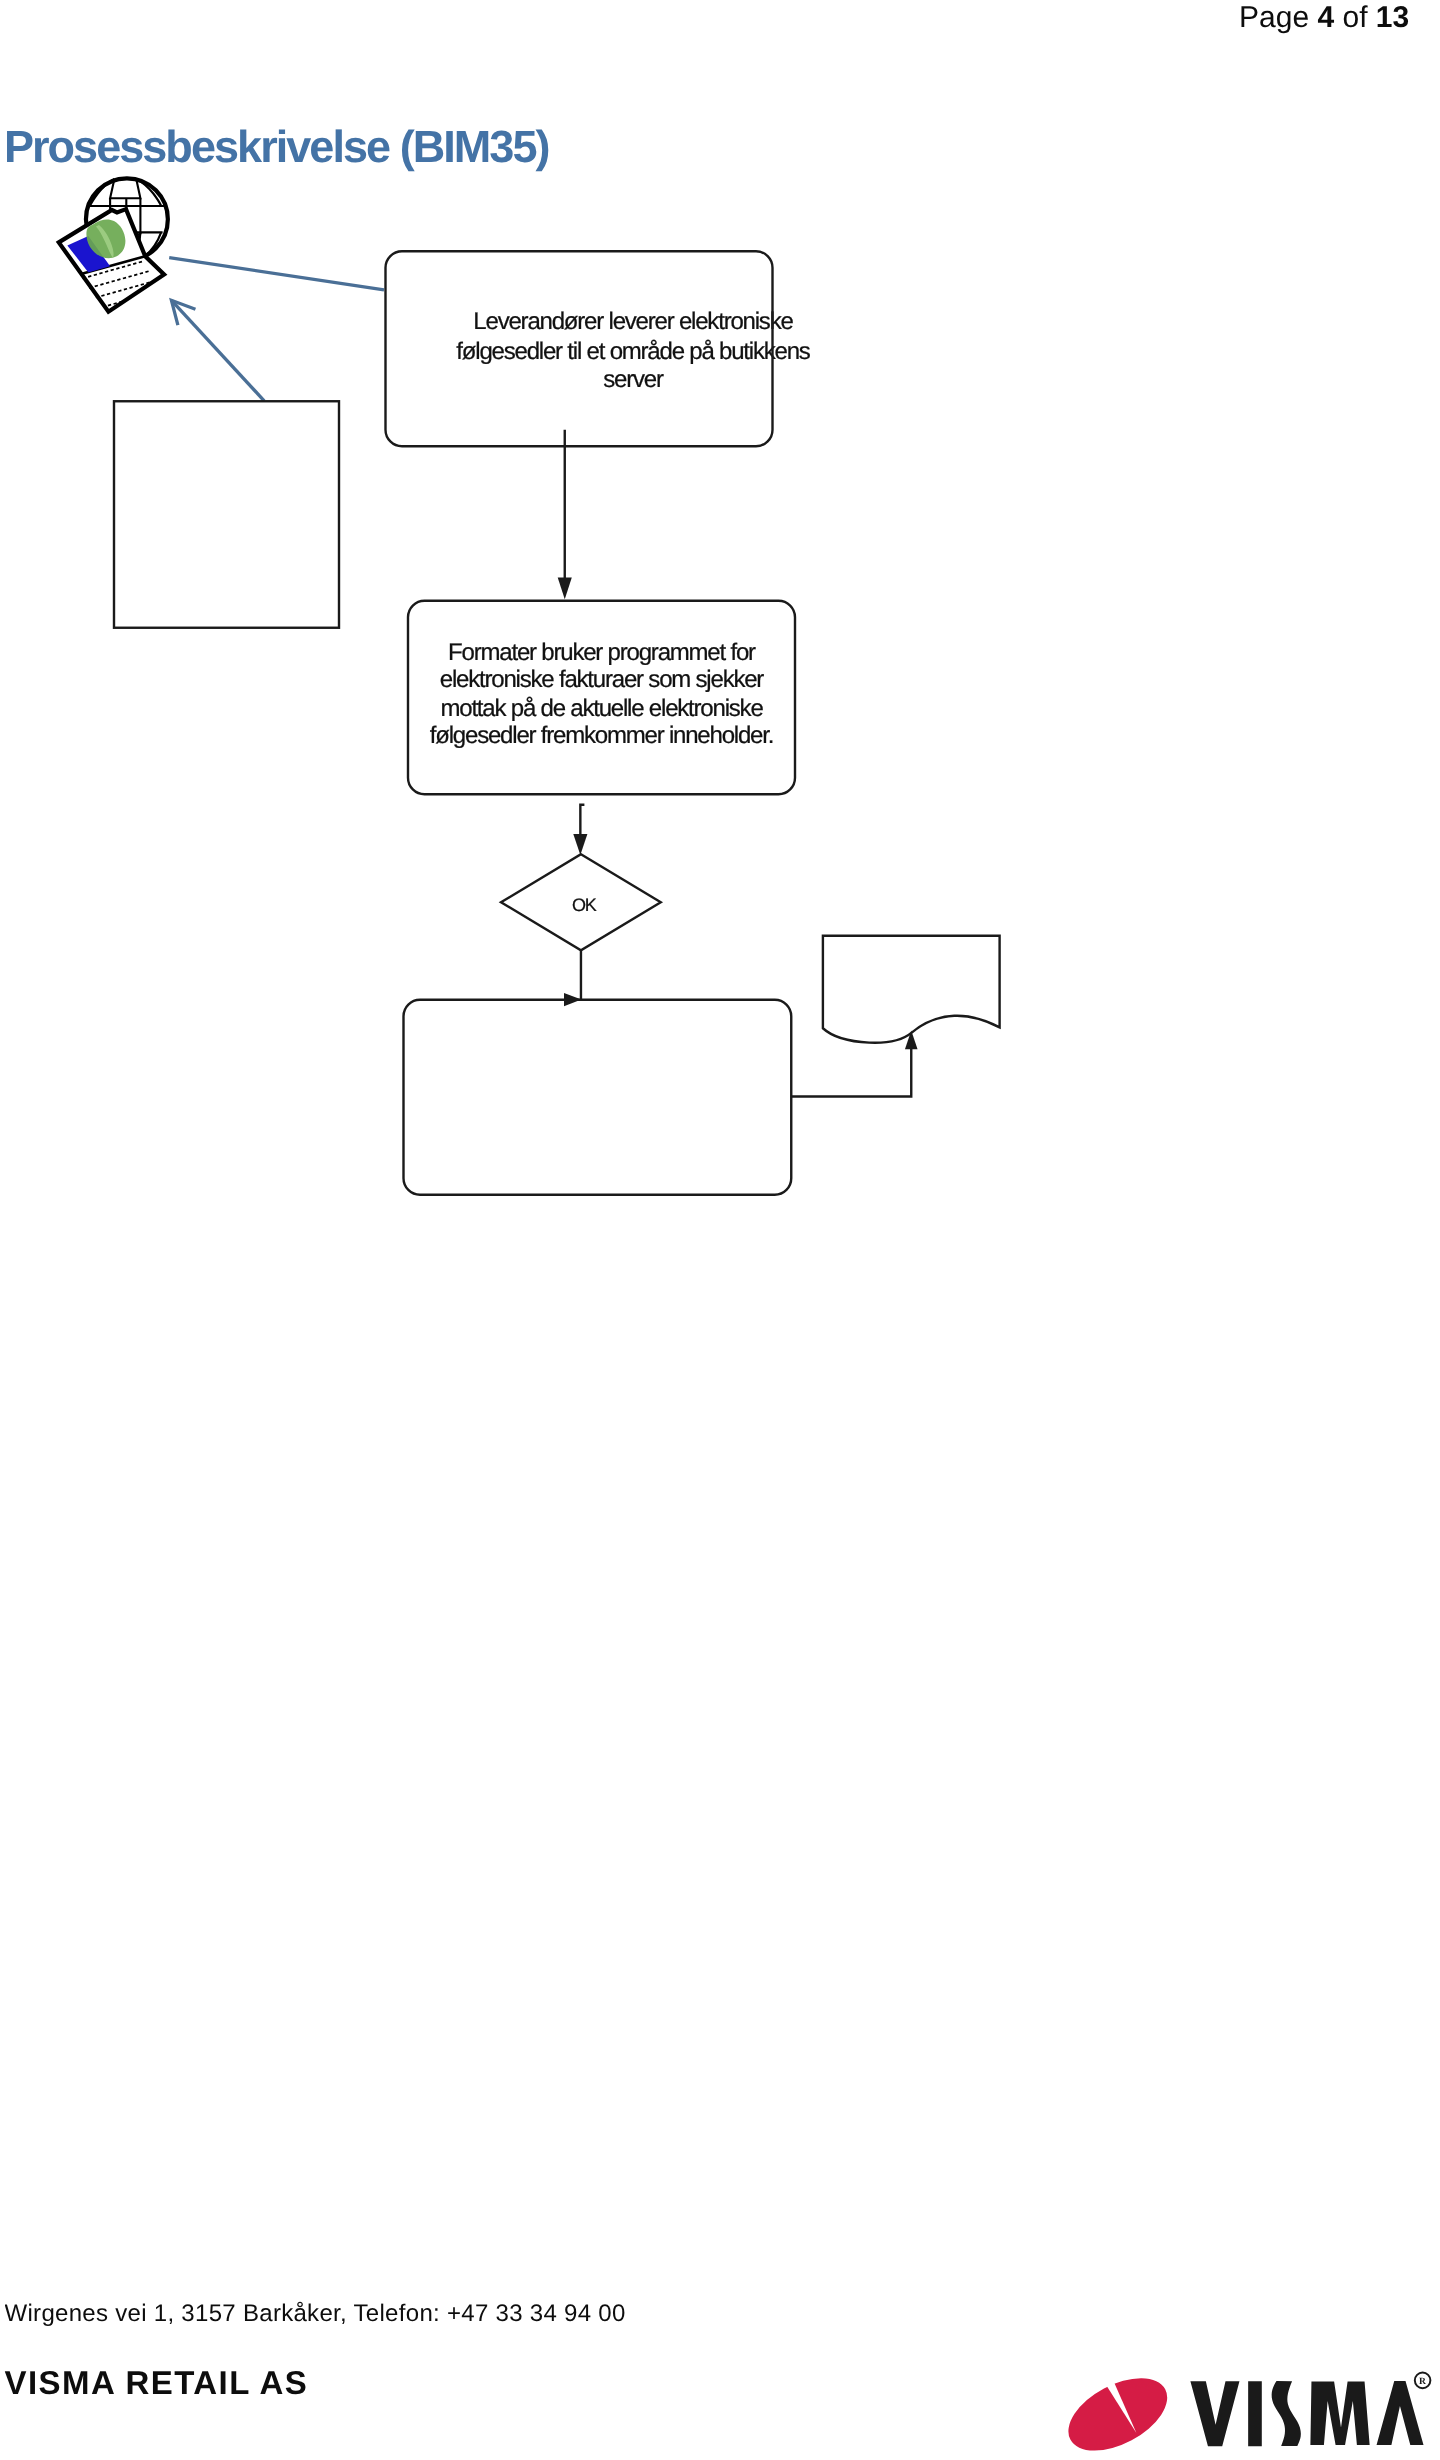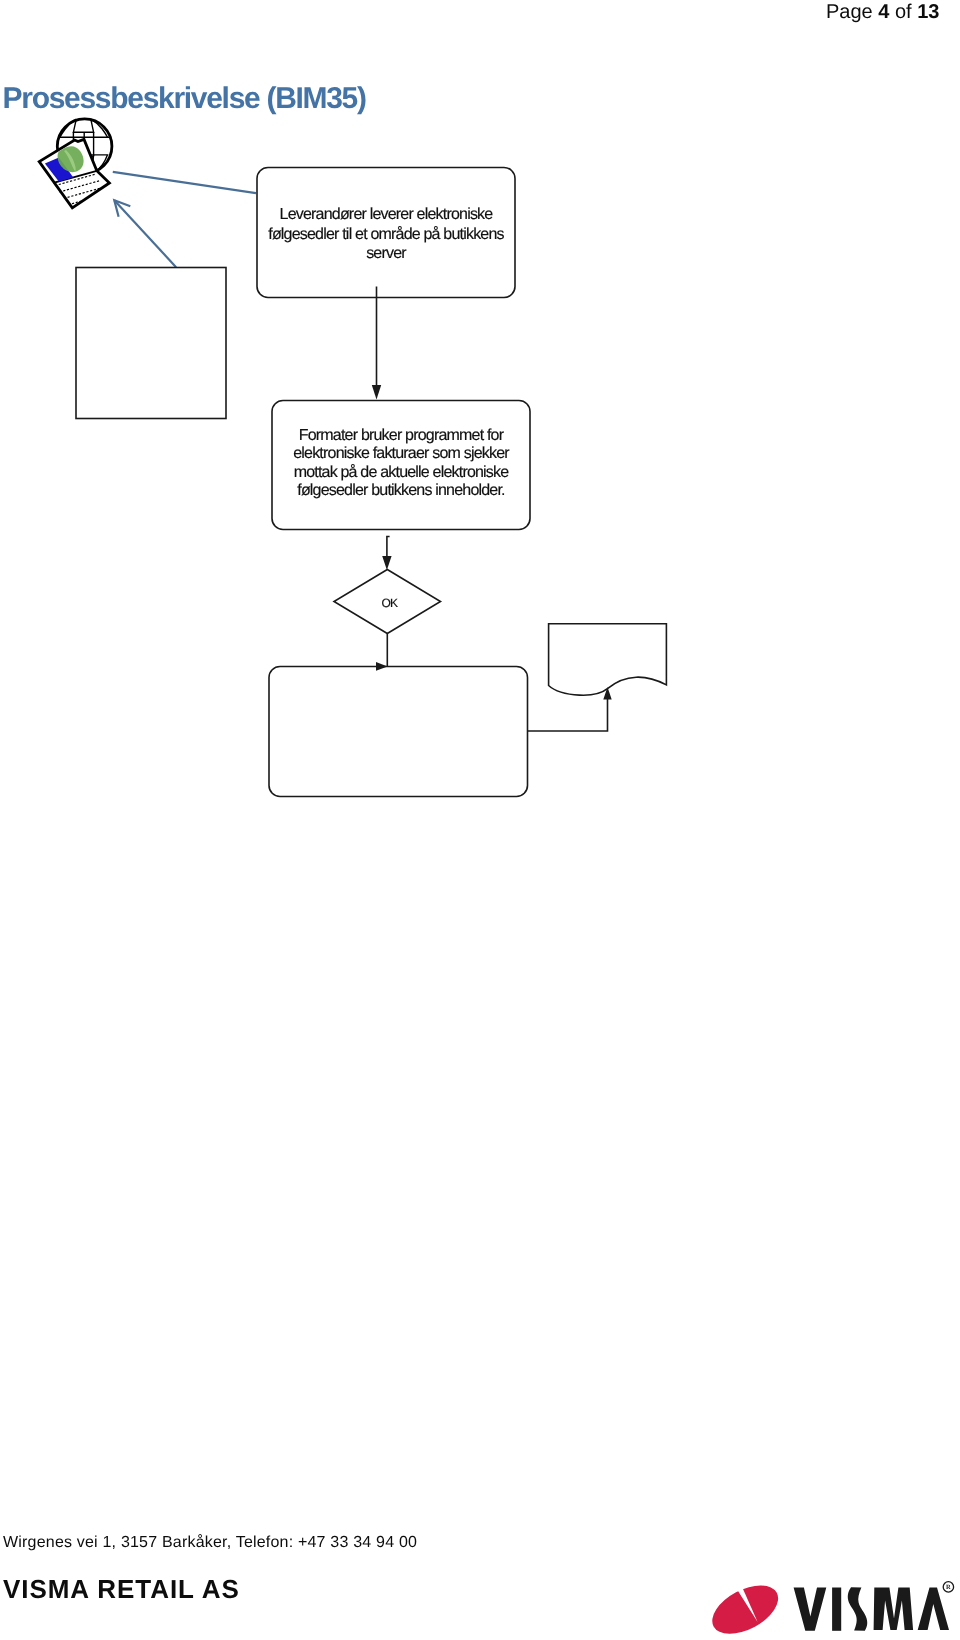--- a/index.html
+++ b/index.html
@@ -15,28 +15,28 @@
   #title{transform:translateZ(0);position:absolute;left:2.6px;top:84px;font-size:30px;line-height:30px;
          font-weight:bold;letter-spacing:-1.3px;color:#4473a6;white-space:nowrap;}
 
   #flowwrap{position:absolute;left:0;top:0;width:960px;height:900px;}
   svg{display:block;}
 
   #flowtext{position:absolute;left:0;top:0;width:960px;height:900px;}
   .nodetext{will-change:transform;transform:translateZ(0);font-family:"Liberation Sans",sans-serif;font-size:16px;
             letter-spacing:-0.8px;line-height:19.5px;color:#111111;-webkit-text-stroke:0.16px #111111;
             text-align:center;position:absolute;white-space:nowrap;}
-  #tx-supplier{left:257px;top:205.3px;width:258px;line-height:19.5px;}
+  #tx-supplier{left:257px;top:205.3px;width:258px;line-height:19.5px;padding-left:36px;}
   #tx-format{left:76px;top:307.2px;width:150px;}
   #tx-store{left:272px;top:426.5px;width:258px;line-height:18.4px;}
   #tx-decision{left:335.5px;top:597px;width:106.5px;font-size:12px;letter-spacing:-0.8px;line-height:12.3px;}
   #tx-update{left:269px;top:702.8px;width:258.5px;line-height:18.3px;}
 
   #footer{position:absolute;left:0;top:0;width:960px;height:1640px;pointer-events:none;}
-  #footer-company{transform:translateZ(0);position:absolute;left:3px;top:1577.5px;font-size:26px;line-height:22px;
+  #footer-company{transform:translateZ(0);position:absolute;left:3px;top:1577.5px;font-size:22px;line-height:22px;
           font-weight:bold;letter-spacing:0.95px;white-space:nowrap;color:#0d0d0d;}
   #footer-address{transform:translateZ(0);position:absolute;left:3px;top:1531px;font-size:16px;line-height:23px;
           letter-spacing:0.2px;white-space:nowrap;color:#0d0d0d;}
   #logo{position:absolute;left:0px;top:0px;width:960px;height:1640px;}
 </style>
 </head>
 <body>
 
 <div class="page">
 
@@ -47,21 +47,21 @@
   <div id="flowtext">
     <div class="nodetext" id="tx-supplier">
       <div>Leverandører leverer elektroniske</div>
       <div>følgesedler til et område på butikkens</div>
       <div>server</div>
     </div>
     <div class="nodetext" id="tx-store">
       <div>Formater bruker programmet for</div>
       <div>elektroniske fakturaer som sjekker</div>
       <div>mottak på de aktuelle elektroniske</div>
-      <div>følgesedler butikkens inneholder.</div>
+      <div>følgesedler fremkommer inneholder.</div>
     </div>
     <div class="nodetext" id="tx-decision">OK</div>
   </div>
 
   <div id="flowwrap">
     <svg width="960" height="900" viewBox="0 0 960 900">
       <defs>
         <clipPath id="kbclip">
             <path d="M50.6 184.0 L96.8 170.8 L109.4 183.0 L72.3 207.8 Z"></path>
           </clipPath>

